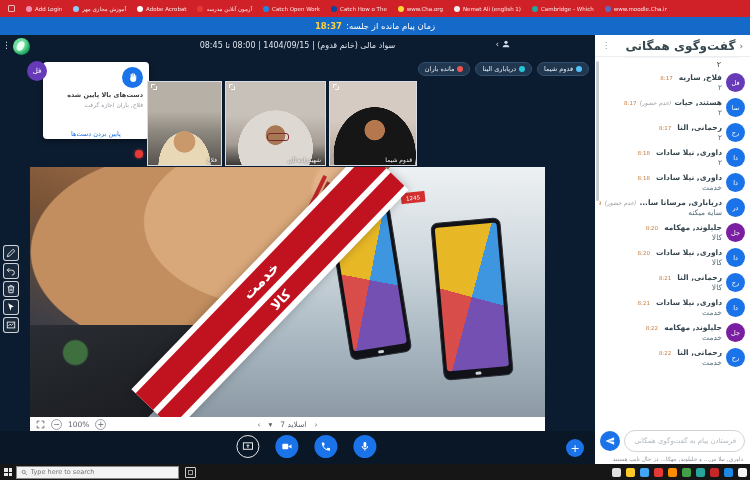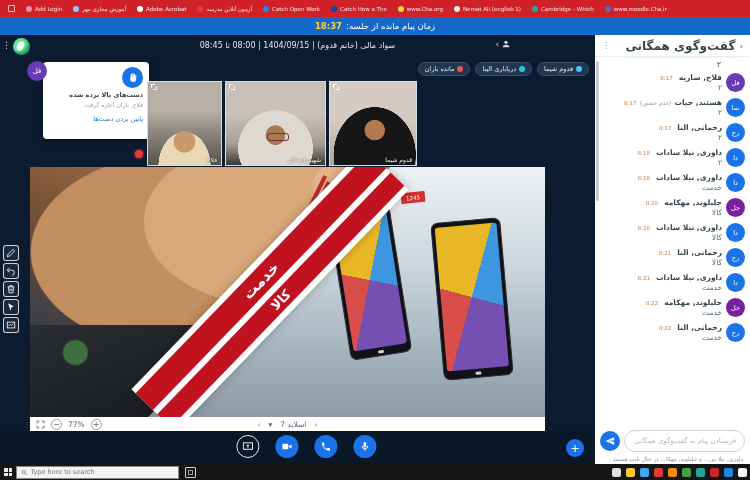--- a/index.html
+++ b/index.html
@@ -28,21 +28,21 @@
 
   .chips { position:absolute; top:27px; right:6px; display:flex; direction:rtl; gap:5px; }
   .chip { display:flex; align-items:center; gap:3px; background:#21374f; border:1px solid #33506e; border-radius:8px; padding:2px 6px; color:#e6edf5; font-size:6.5px; }
   .chipdot { width:6px; height:6px; border-radius:50%; }
 
   
   .notif { position:absolute; left:43px; top:27px; width:106px; height:77px; background:#fff; border-radius:4px; box-shadow:0 2px 6px rgba(0,0,0,.45); padding:5px 6px; direction:rtl; }
   .notif-ic { position:absolute; left:auto; right:6px; top:5px; width:21px; height:21px; border-radius:50%; background:#1a73e8; display:flex; align-items:center; justify-content:center; }
   .notif-t { margin-top:24px; font-size:6.5px; font-weight:bold; color:#3c4043; }
   .notif-s { font-size:6px; color:#9aa0a6; margin-top:2px; }
-  .notif-a { font-size:6.5px; color:#1a73e8; margin-top:7px; }
+  .notif-a { text-align:center; font-size:6.5px; color:#1a73e8; margin-top:22px; }
   .handbadge { position:absolute; left:27px; top:26px; width:20px; height:20px; border-radius:50%; background:#673ab7; color:#fff; font-size:7px; display:flex; align-items:center; justify-content:center; z-index:3; }
 
   
   .videos { position:absolute; left:147px; top:46px; height:85px; display:flex; gap:3px; }
   .vtile { position:relative; height:100%; background:#000; border:1px solid #d7dde4; overflow:hidden; }
   .vtile.v1 { width:75px; background:radial-gradient(circle at 50% 72%, #c9996b 0 15%, rgba(0,0,0,0) 16%),radial-gradient(ellipse 36% 42% at 50% 102%, #e9d8b6 0 99%, rgba(0,0,0,0) 100%),linear-gradient(180deg,#b7b0a6 0 35%,#8d887f 60%,#57534d 100%); }
   .vtile.v2 { width:101px; background:radial-gradient(circle at 50% 64%, #a87753 0 13%, rgba(0,0,0,0) 14%),radial-gradient(ellipse 38% 46% at 50% 80%, #ddd8d1 0 99%, rgba(0,0,0,0) 100%),linear-gradient(180deg,#c8c1b9 0 40%,#a59d94 75%,#3a3735 100%); }
   .vtile.v2::after { content:""; position:absolute; left:41px; top:51px; width:20px; height:6px; border:1.5px solid #7a2a33; border-radius:3px; }
   .vtile.v3 { width:88px; background:radial-gradient(circle at 52% 58%, #b5784e 0 15%, rgba(0,0,0,0) 16%),radial-gradient(ellipse 48% 58% at 52% 88%, #161616 0 99%, rgba(0,0,0,0) 100%),linear-gradient(180deg,#d6cbc2 0 45%,#b1a59a 100%); }
   .vlabel { position:absolute; bottom:2px; right:4px; color:#fff; font-size:6px; text-shadow:0 0 2px #000; direction:rtl; }
@@ -234,21 +234,21 @@
           <span>مانده باران</span>
         </div>
       </div>
 
     <div class="notif">
       <div class="notif-ic">
         <svg width="11" height="11" viewBox="0 0 24 24">
             <path d="M8 12V5a1.3 1.3 0 012.6 0v5h.8V3.3a1.3 1.3 0 012.6 0V10h.8V4.8a1.3 1.3 0 012.6 0V12h.6V7.6a1.1 1.1 0 012.2 0V15c0 3.9-2.8 6.6-6.6 6.6S7 18.9 7 15v-2.2c0-.8.4-.8 1-.8z" fill="#fff"></path>
           </svg>
       </div>
-      <div class="notif-t">دست‌های بالا برده شده</div>
+      <div class="notif-t">دست‌های بالا پایین شده</div>
       <div class="notif-s">فلاح, باران اجازه گرفت</div>
       <div class="notif-a">پایین بردن دست‌ها</div>
     </div>
     <div class="handbadge">فل</div>
 
     <div class="videos">
 
         <div class="vtile v1">
           <span class="vexpand"></span>
           <span class="vlabel">فلاح</span>
@@ -320,21 +320,21 @@
     </div>
 
     <div class="slidebar">
       <div class="zoomgrp">
         <span class="fit">
             <svg width="9" height="9" viewBox="0 0 24 24">
               <path d="M3 9V3h6M15 3h6v6M21 15v6h-6M9 21H3v-6" fill="none" stroke="#5f6368" stroke-width="2.4"></path>
             </svg>
           </span>
         <span class="zbtn">−</span>
-        <span>77%</span>
+        <span>100%</span>
         <span class="zbtn">+</span>
       </div>
       <div class="snav">
         <span>‹</span>
         <span>اسلاید 7</span>
         <span>▾</span>
         <span>›</span>
       </div>
     </div>
 
@@ -433,20 +433,31 @@
             <div class="mc">
               <div class="mline">
                 <span class="mname">داوری, نیلا سادات</span>
                 <span class="msfx"></span>
                 <span class="mtime">8:18</span>
               </div>
               <div class="mtext">خدمت</div>
             </div>
           </div>
 
+          <div class="msg">
+            <span class="av" style="background: rgb(26, 115, 232);">در</span>
+            <div class="mc">
+              <div class="mline">
+                <span class="mname">دریاباری, مرسانا سا...</span>
+                <span class="msfx">(عدم حضور)</span>
+                <span class="mtime">8:19</span>
+              </div>
+              <div class="mtext">سایه میکنه</div>
+            </div>
+          </div>
 
           <div class="msg">
             <span class="av" style="background: rgb(123, 31, 162);">جل</span>
             <div class="mc">
               <div class="mline">
                 <span class="mname">جلیلوند, مهکامه</span>
                 <span class="msfx"></span>
                 <span class="mtime">8:20</span>
               </div>
               <div class="mtext">کالا</div>

